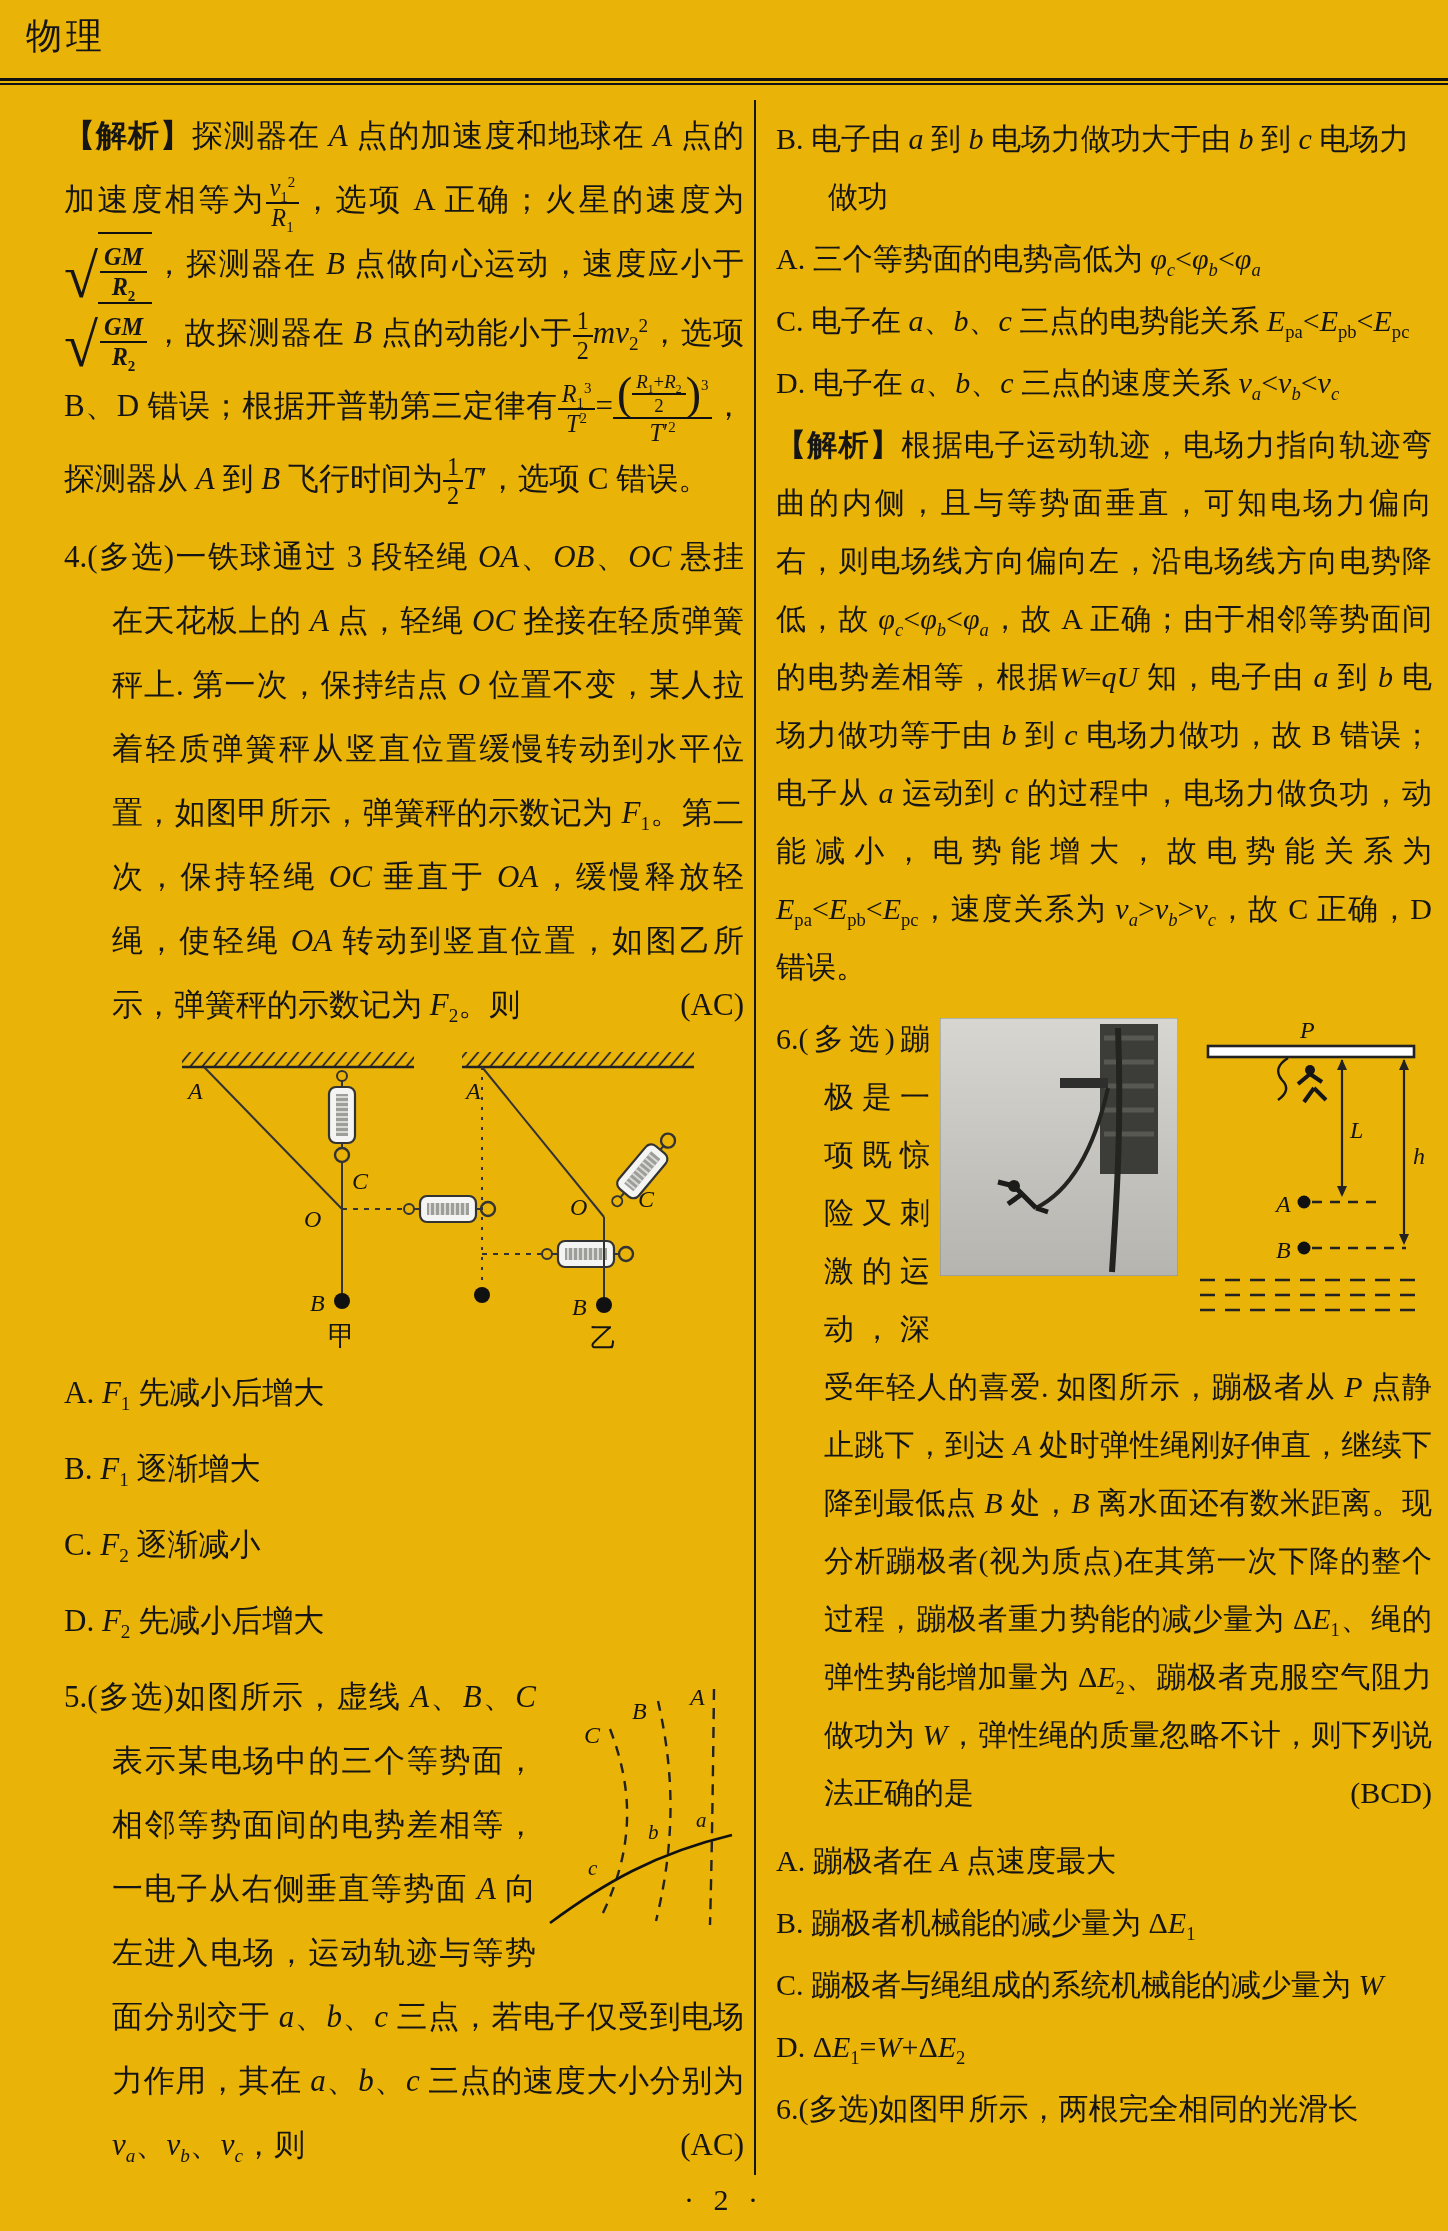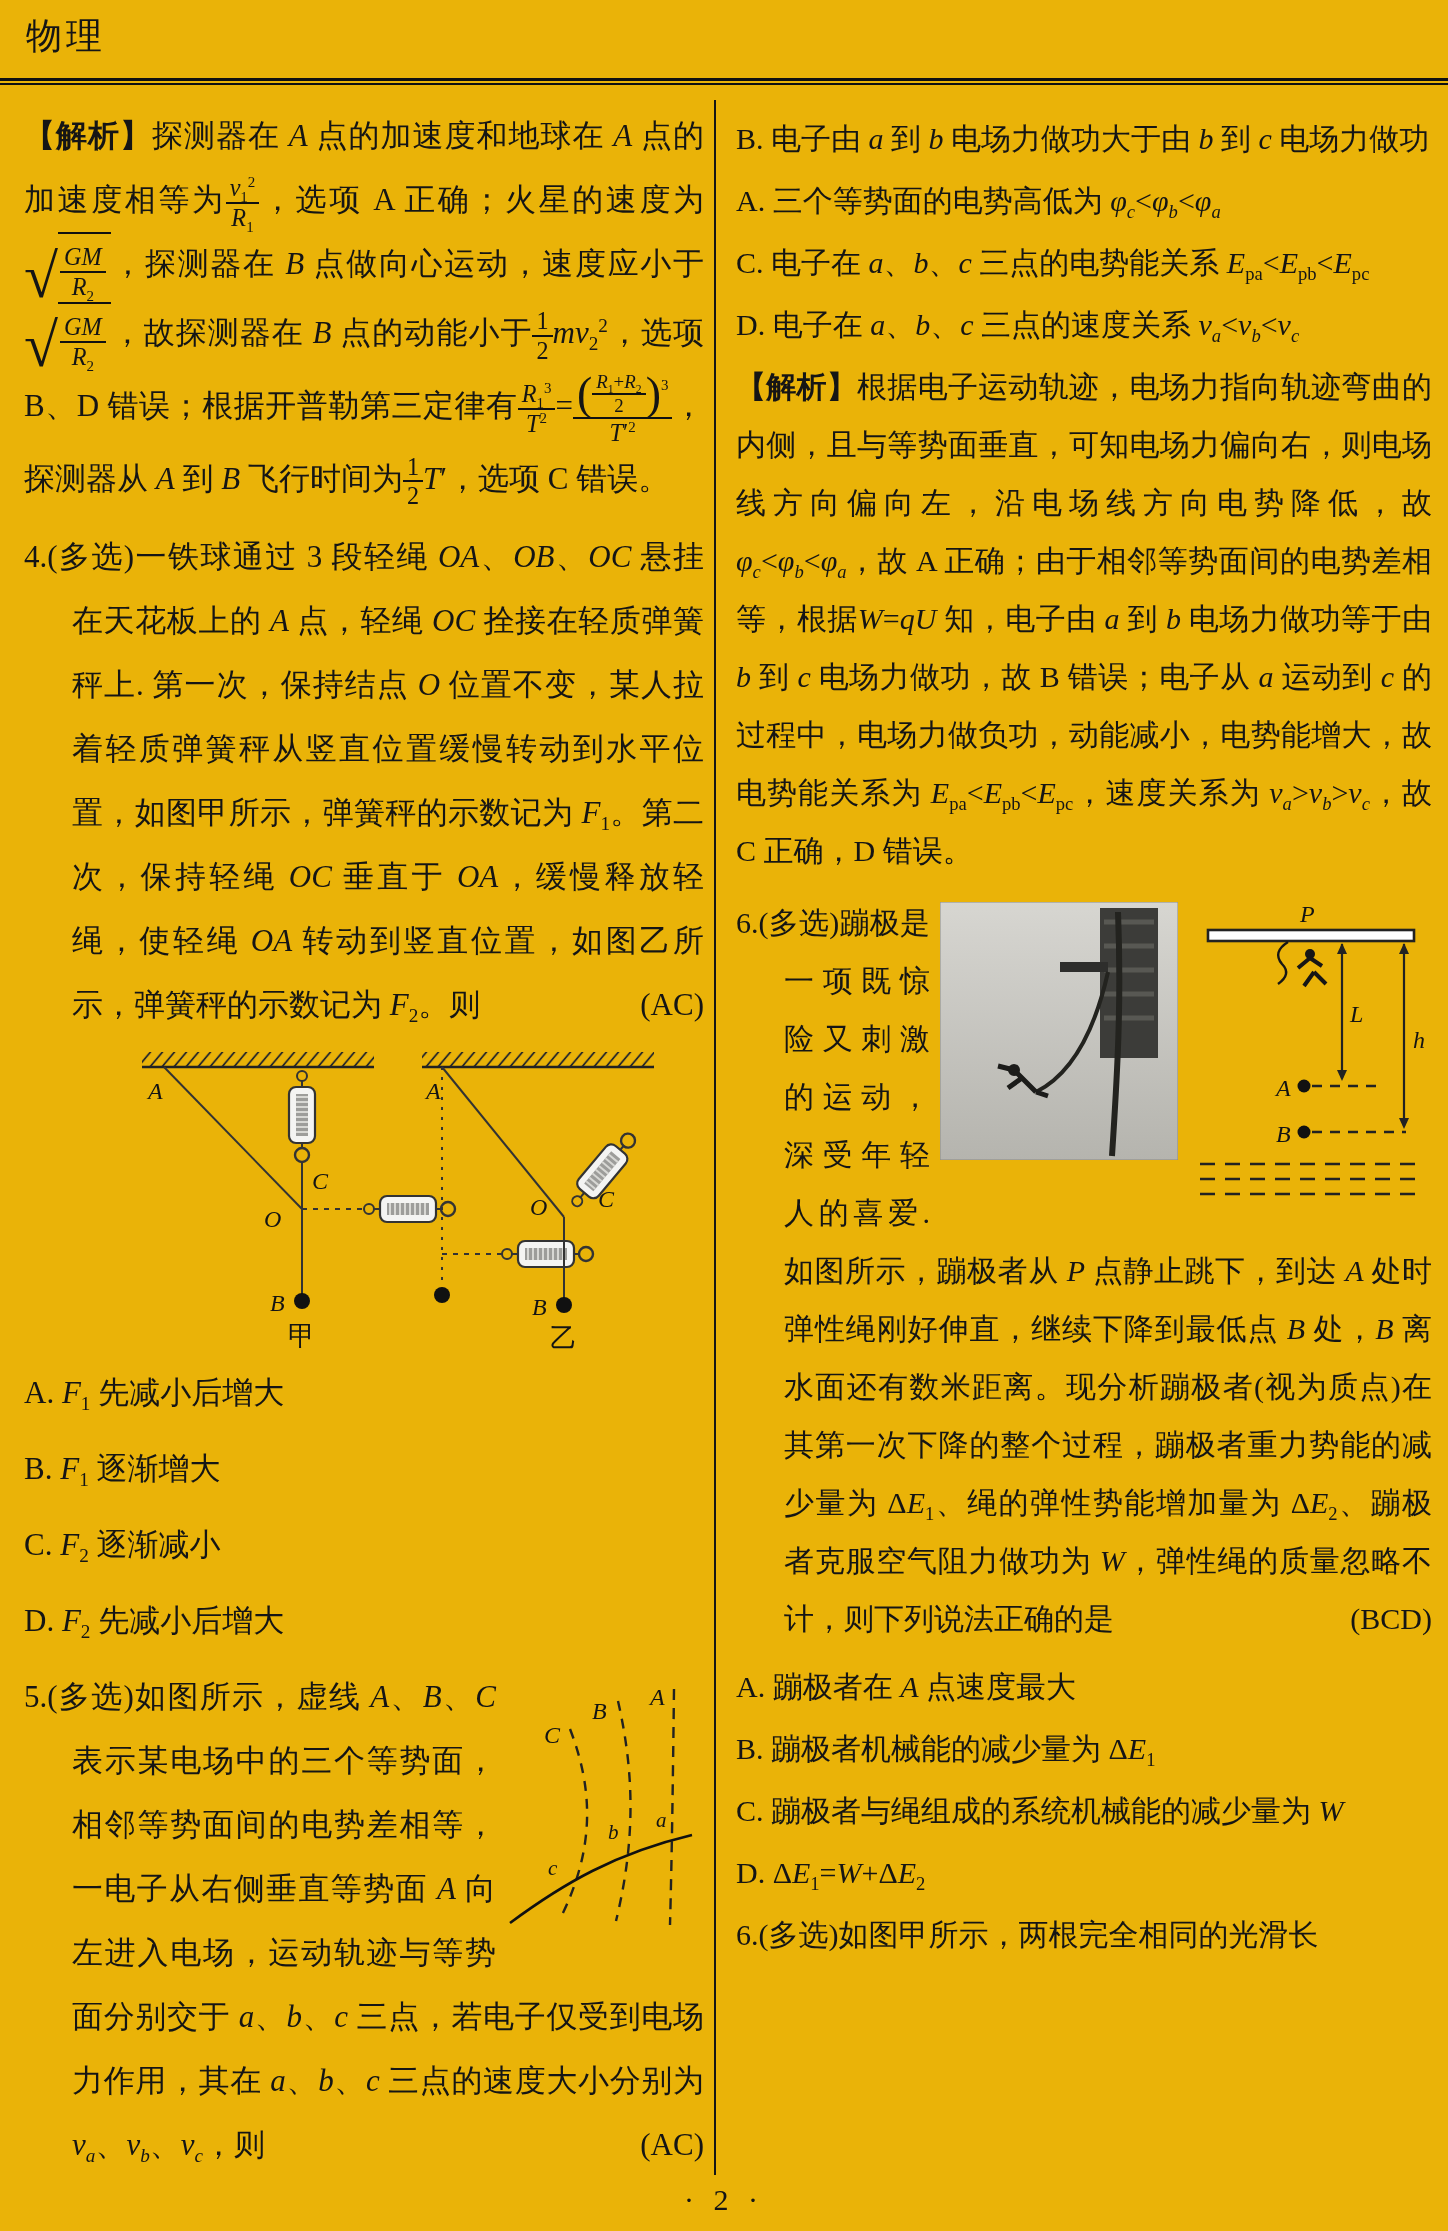--- a/index.html
+++ b/index.html
@@ -2,37 +2,37 @@
 <html><head>
 <meta charset="utf-8">
 <style>
   html,body{margin:0;padding:0;background:#888;}
   .page{position:relative;width:1448px;height:2231px;background:#eab308;color:#151515;
         font-family:"Liberation Serif","DejaVu Serif",serif;overflow:hidden;margin:0 auto;}
   .hdr-title{position:absolute;top:12px;left:26px;font-size:36px;letter-spacing:4px;}
   .hdr-rule{position:absolute;top:78px;left:0;width:100%;height:7px;box-sizing:border-box;
         border-top:3px solid #111;border-bottom:2px solid #111;}
   .cols{position:absolute;top:100px;left:0;right:0;bottom:56px;display:flex;}
-  .col-left{width:714px;box-sizing:border-box;padding:4px 10px 0 24px;font-size:31px;line-height:64px;}
+  .col-left{width:714px;box-sizing:border-box;padding:4px 10px 0 24px;font-size:31px;line-height:64px;margin-left:40px;}
   .divider{width:2px;background:#161616;}
   .col-right{flex:1;box-sizing:border-box;padding:6px 16px 0 20px;font-size:30px;line-height:58px;}
   .para{text-align:justify;}
   .hang{padding-left:48px;text-indent:-48px;}
   .opt{padding-left:52px;text-indent:-52px;margin:12px 0;}
   .opt-r{padding-left:52px;text-indent:-52px;margin:4px 0;}
   .ans{float:right;}
   b{font-weight:bold;}
   i.mv{font-style:italic;}
   sub,sup{font-size:0.62em;line-height:0;}
   .frac{display:inline-block;vertical-align:middle;text-align:center;font-size:0.78em;line-height:1.15;text-indent:0;}
   .frac .fnum{display:block;border-bottom:2.5px solid #111;padding:0 4px;}
   .frac .fden{display:block;padding:0 4px;text-align:center;}
   .sqrt{display:inline-flex;align-items:flex-end;vertical-align:middle;text-indent:0;}
   .sqrt .rad{font-size:2.0em;line-height:0.8;}
-  .sqrt .vin{border-top:2.5px solid #111;padding:3px 5px 0 2px;}
+  .sqrt .vin{border-top:2.5px solid #111;padding:3px 5px 0 2px;font-weight:bold;}
   .bp{display:inline-flex;align-items:center;vertical-align:middle;}
   .bp::before{content:"(";font-size:1.9em;font-style:normal;line-height:1;}
   .bp::after{content:")";font-size:1.9em;font-style:normal;line-height:1;}
   .fig4{margin:12px 0 8px 88px;display:block;}
   .fig5wrap{float:right;width:200px;margin:6px 0 6px 8px;}
   .fig6wrap{float:right;width:492px;margin:8px 0 10px 10px;display:flex;gap:14px;align-items:flex-start;}
   .clear{clear:both;}
   .sol{margin-bottom:14px;}
   .q{margin-bottom:10px;}
   svg{display:block;}

